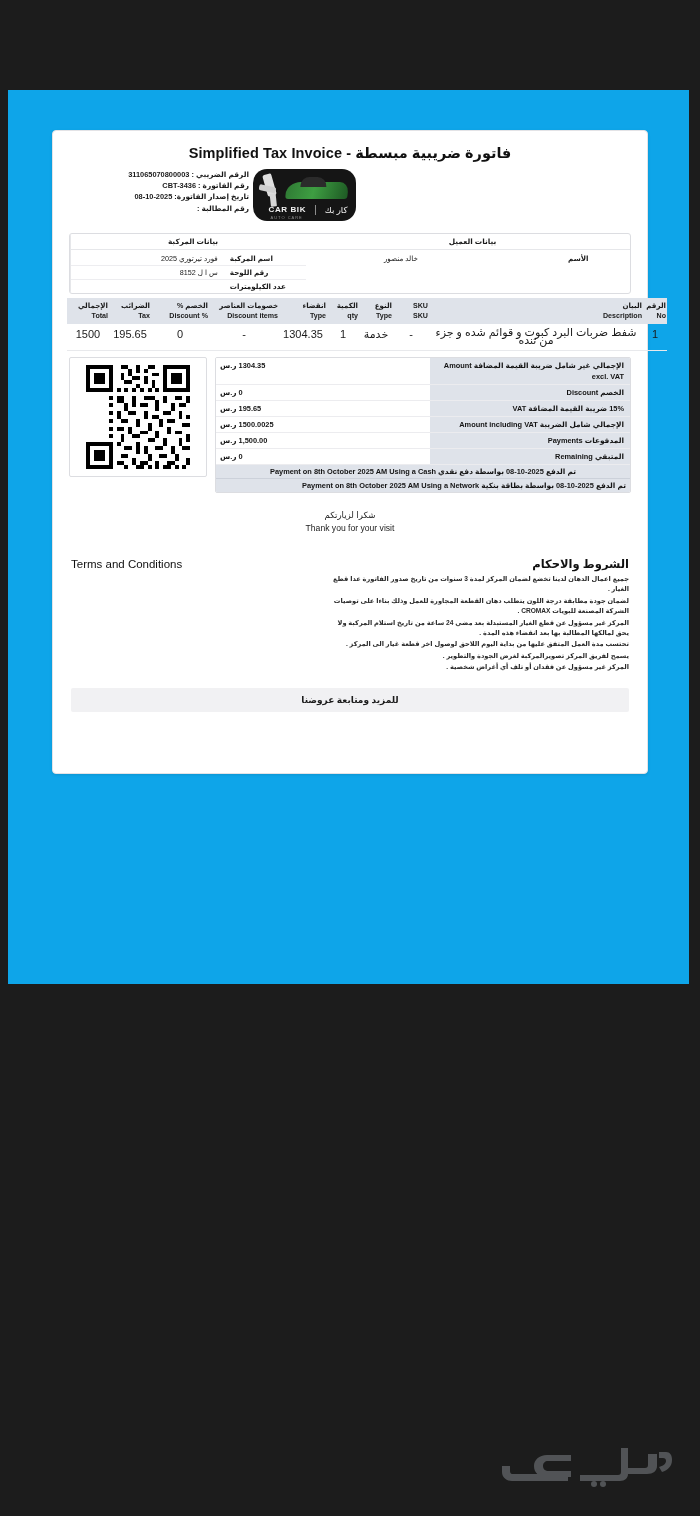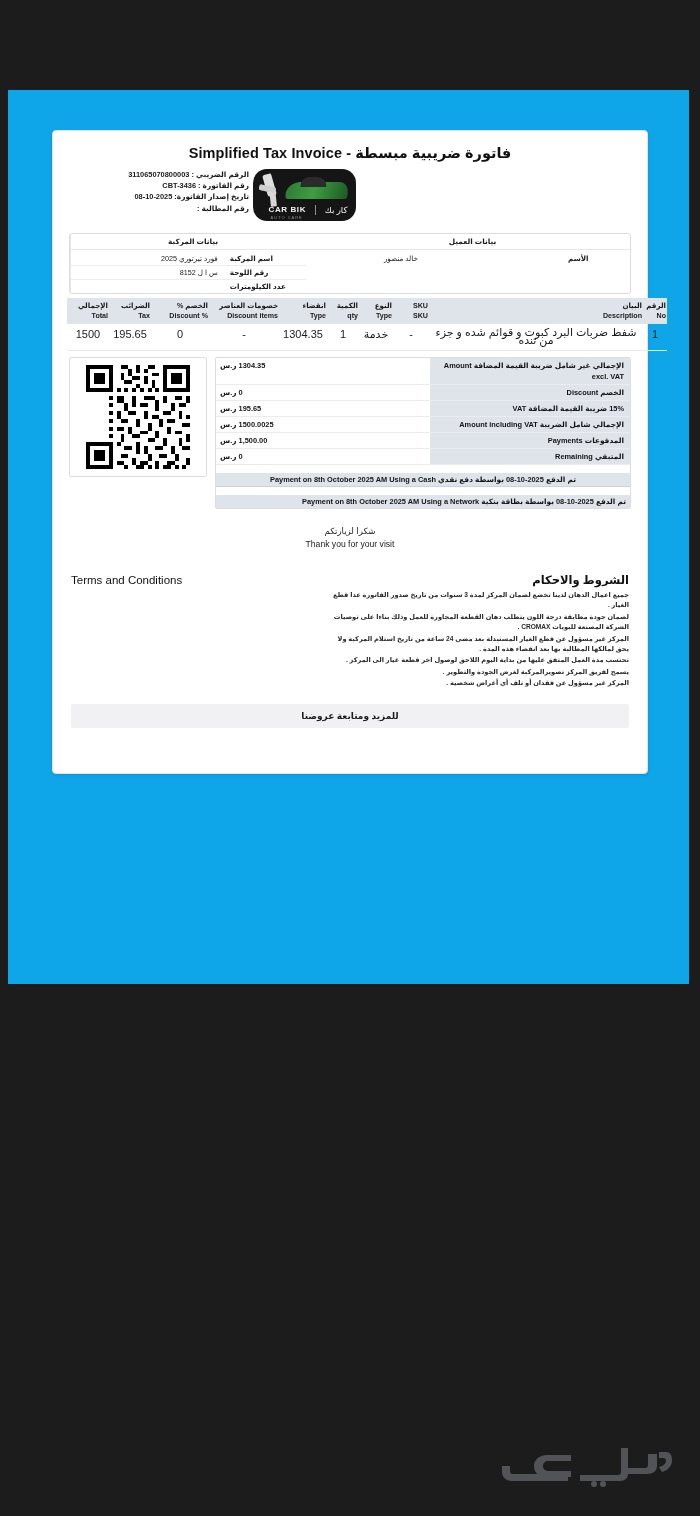--- a/index.html
+++ b/index.html
@@ -322,21 +322,20 @@
   }
   .pay-line {
     background: #dfe3ea;
     font-size: 7.4px;
     font-weight: bold;
     text-align: center;
     padding: 2px 4px;
     border-bottom: 1px solid #ccd1da;
     direction: rtl;
     color: #141414;
-    margin-top: 8px;
   }
   .pay-line.last { border-bottom: none; text-align: right; }
 
   
   .qr-box {
     width: 138px;
     height: 120px;
     border: 1px solid #dcdde1;
     border-radius: 2px;
     background: #fff;

